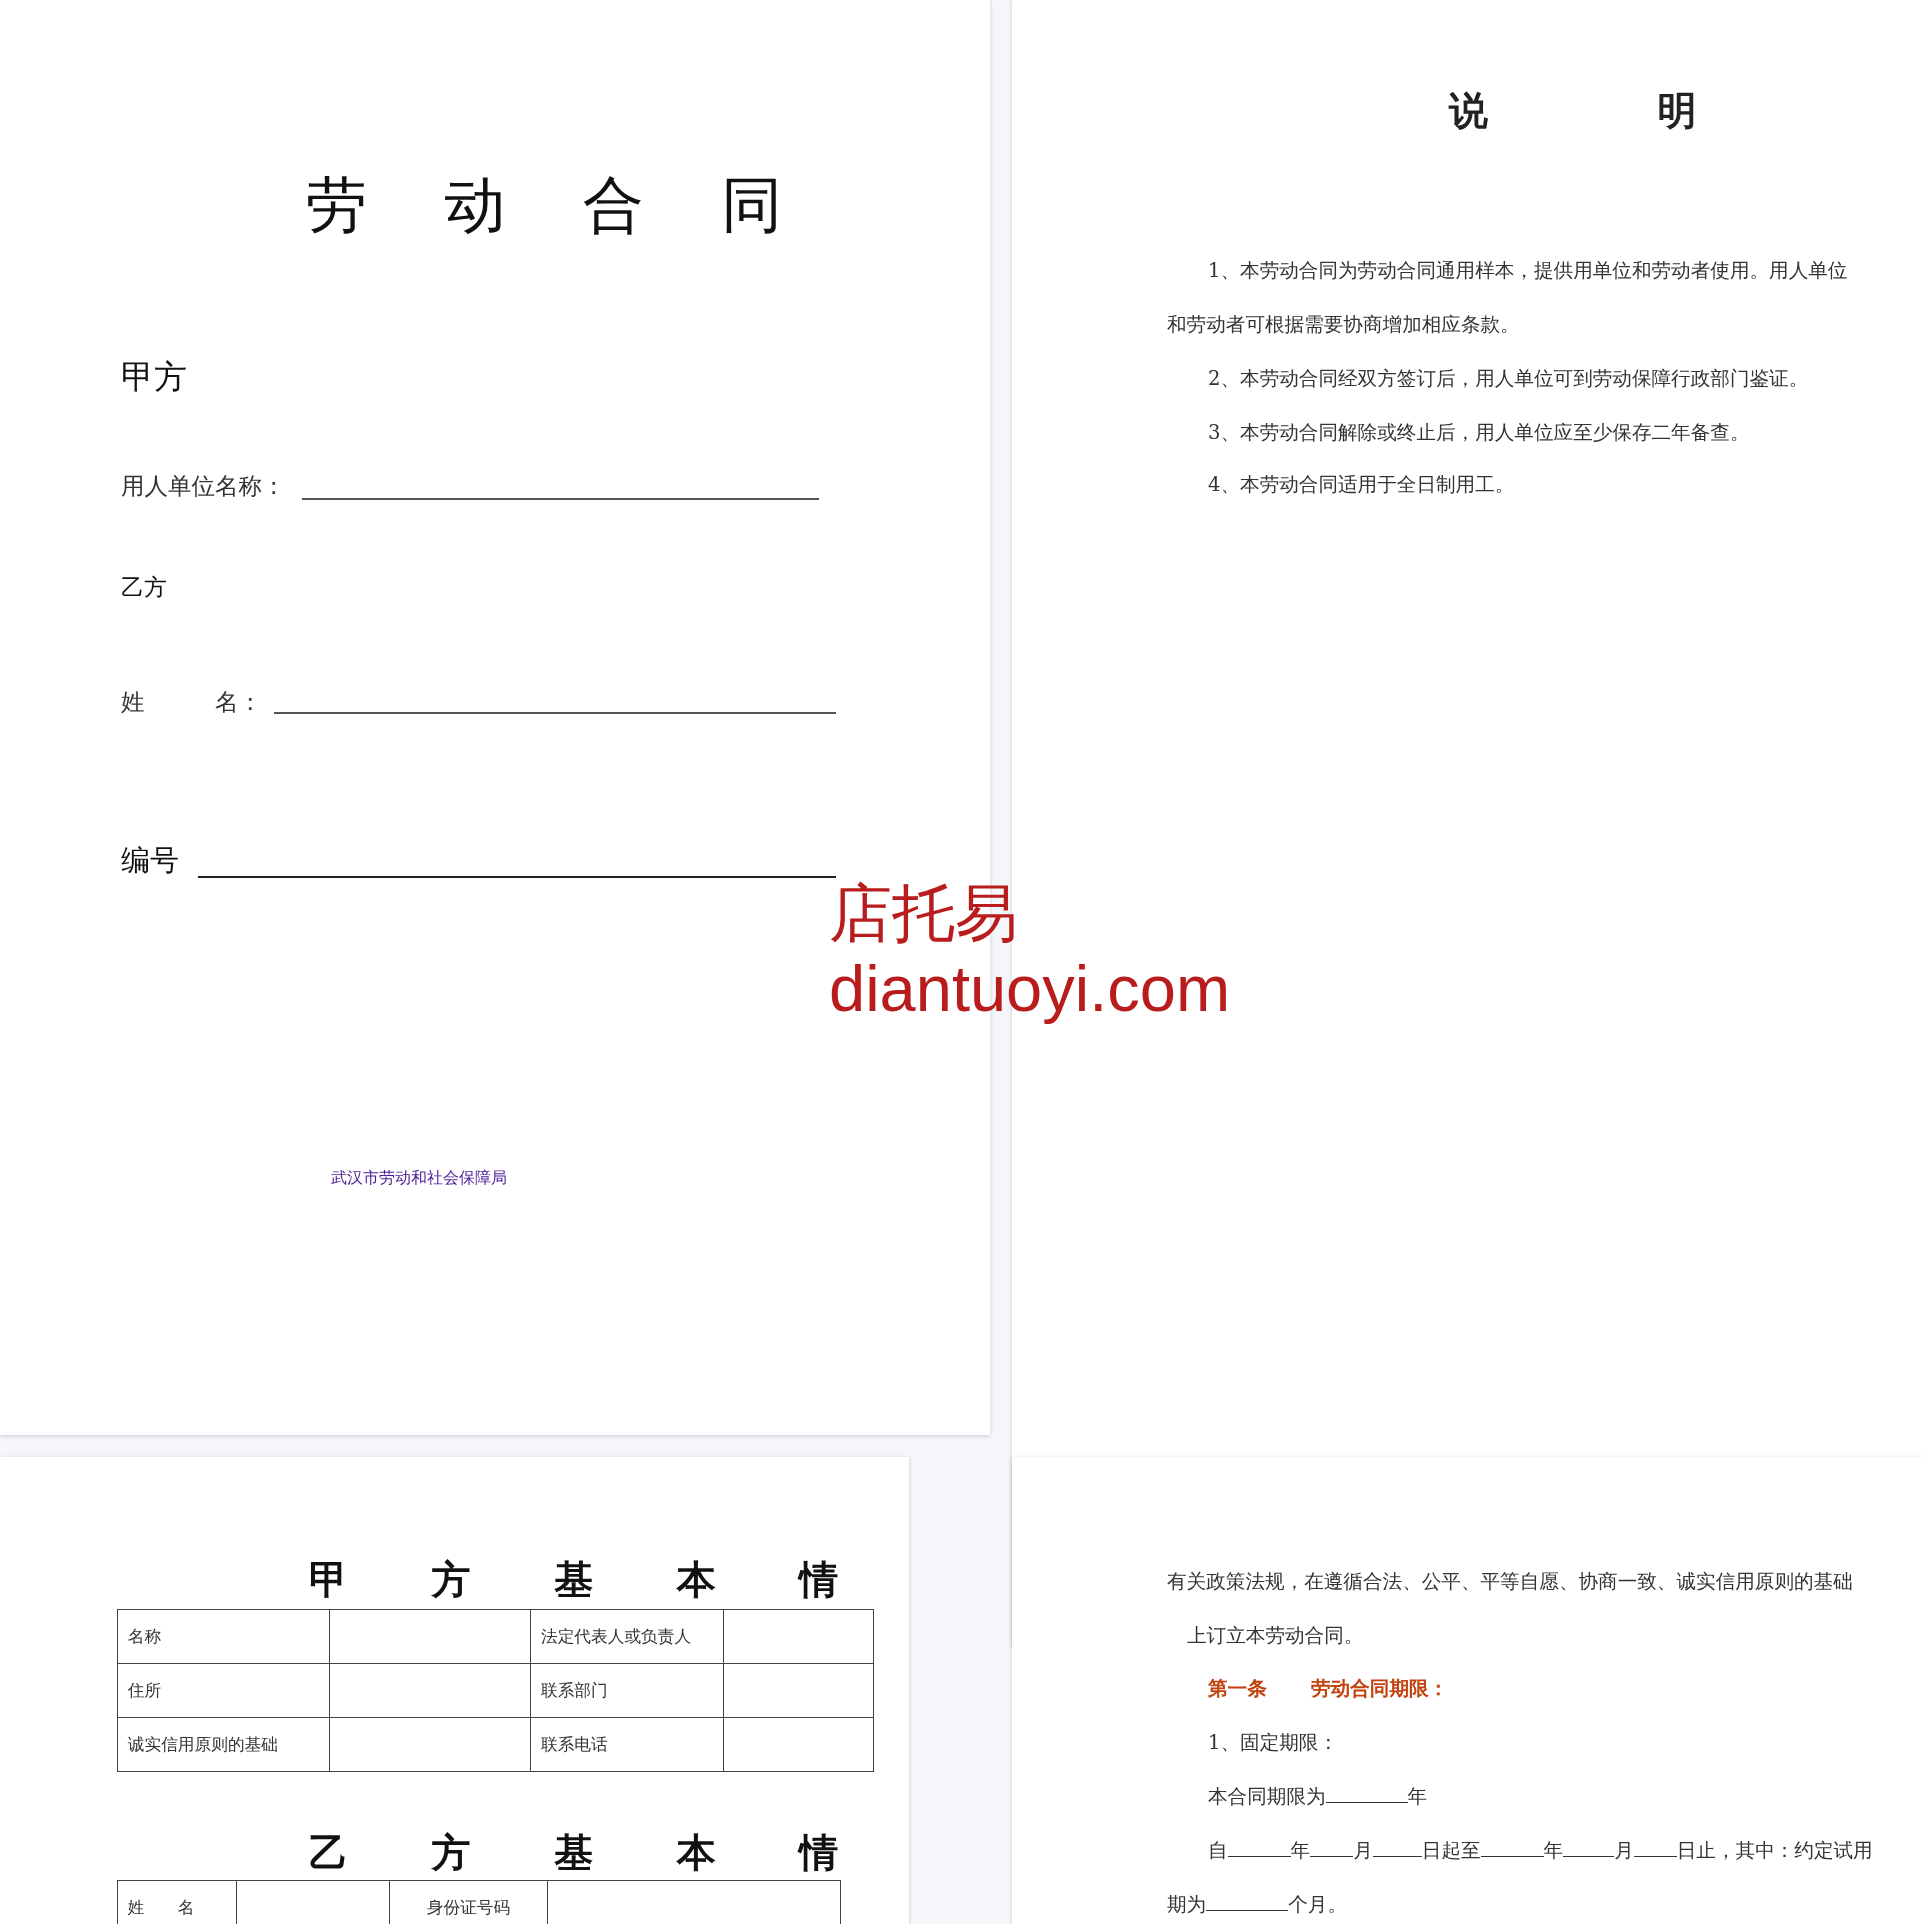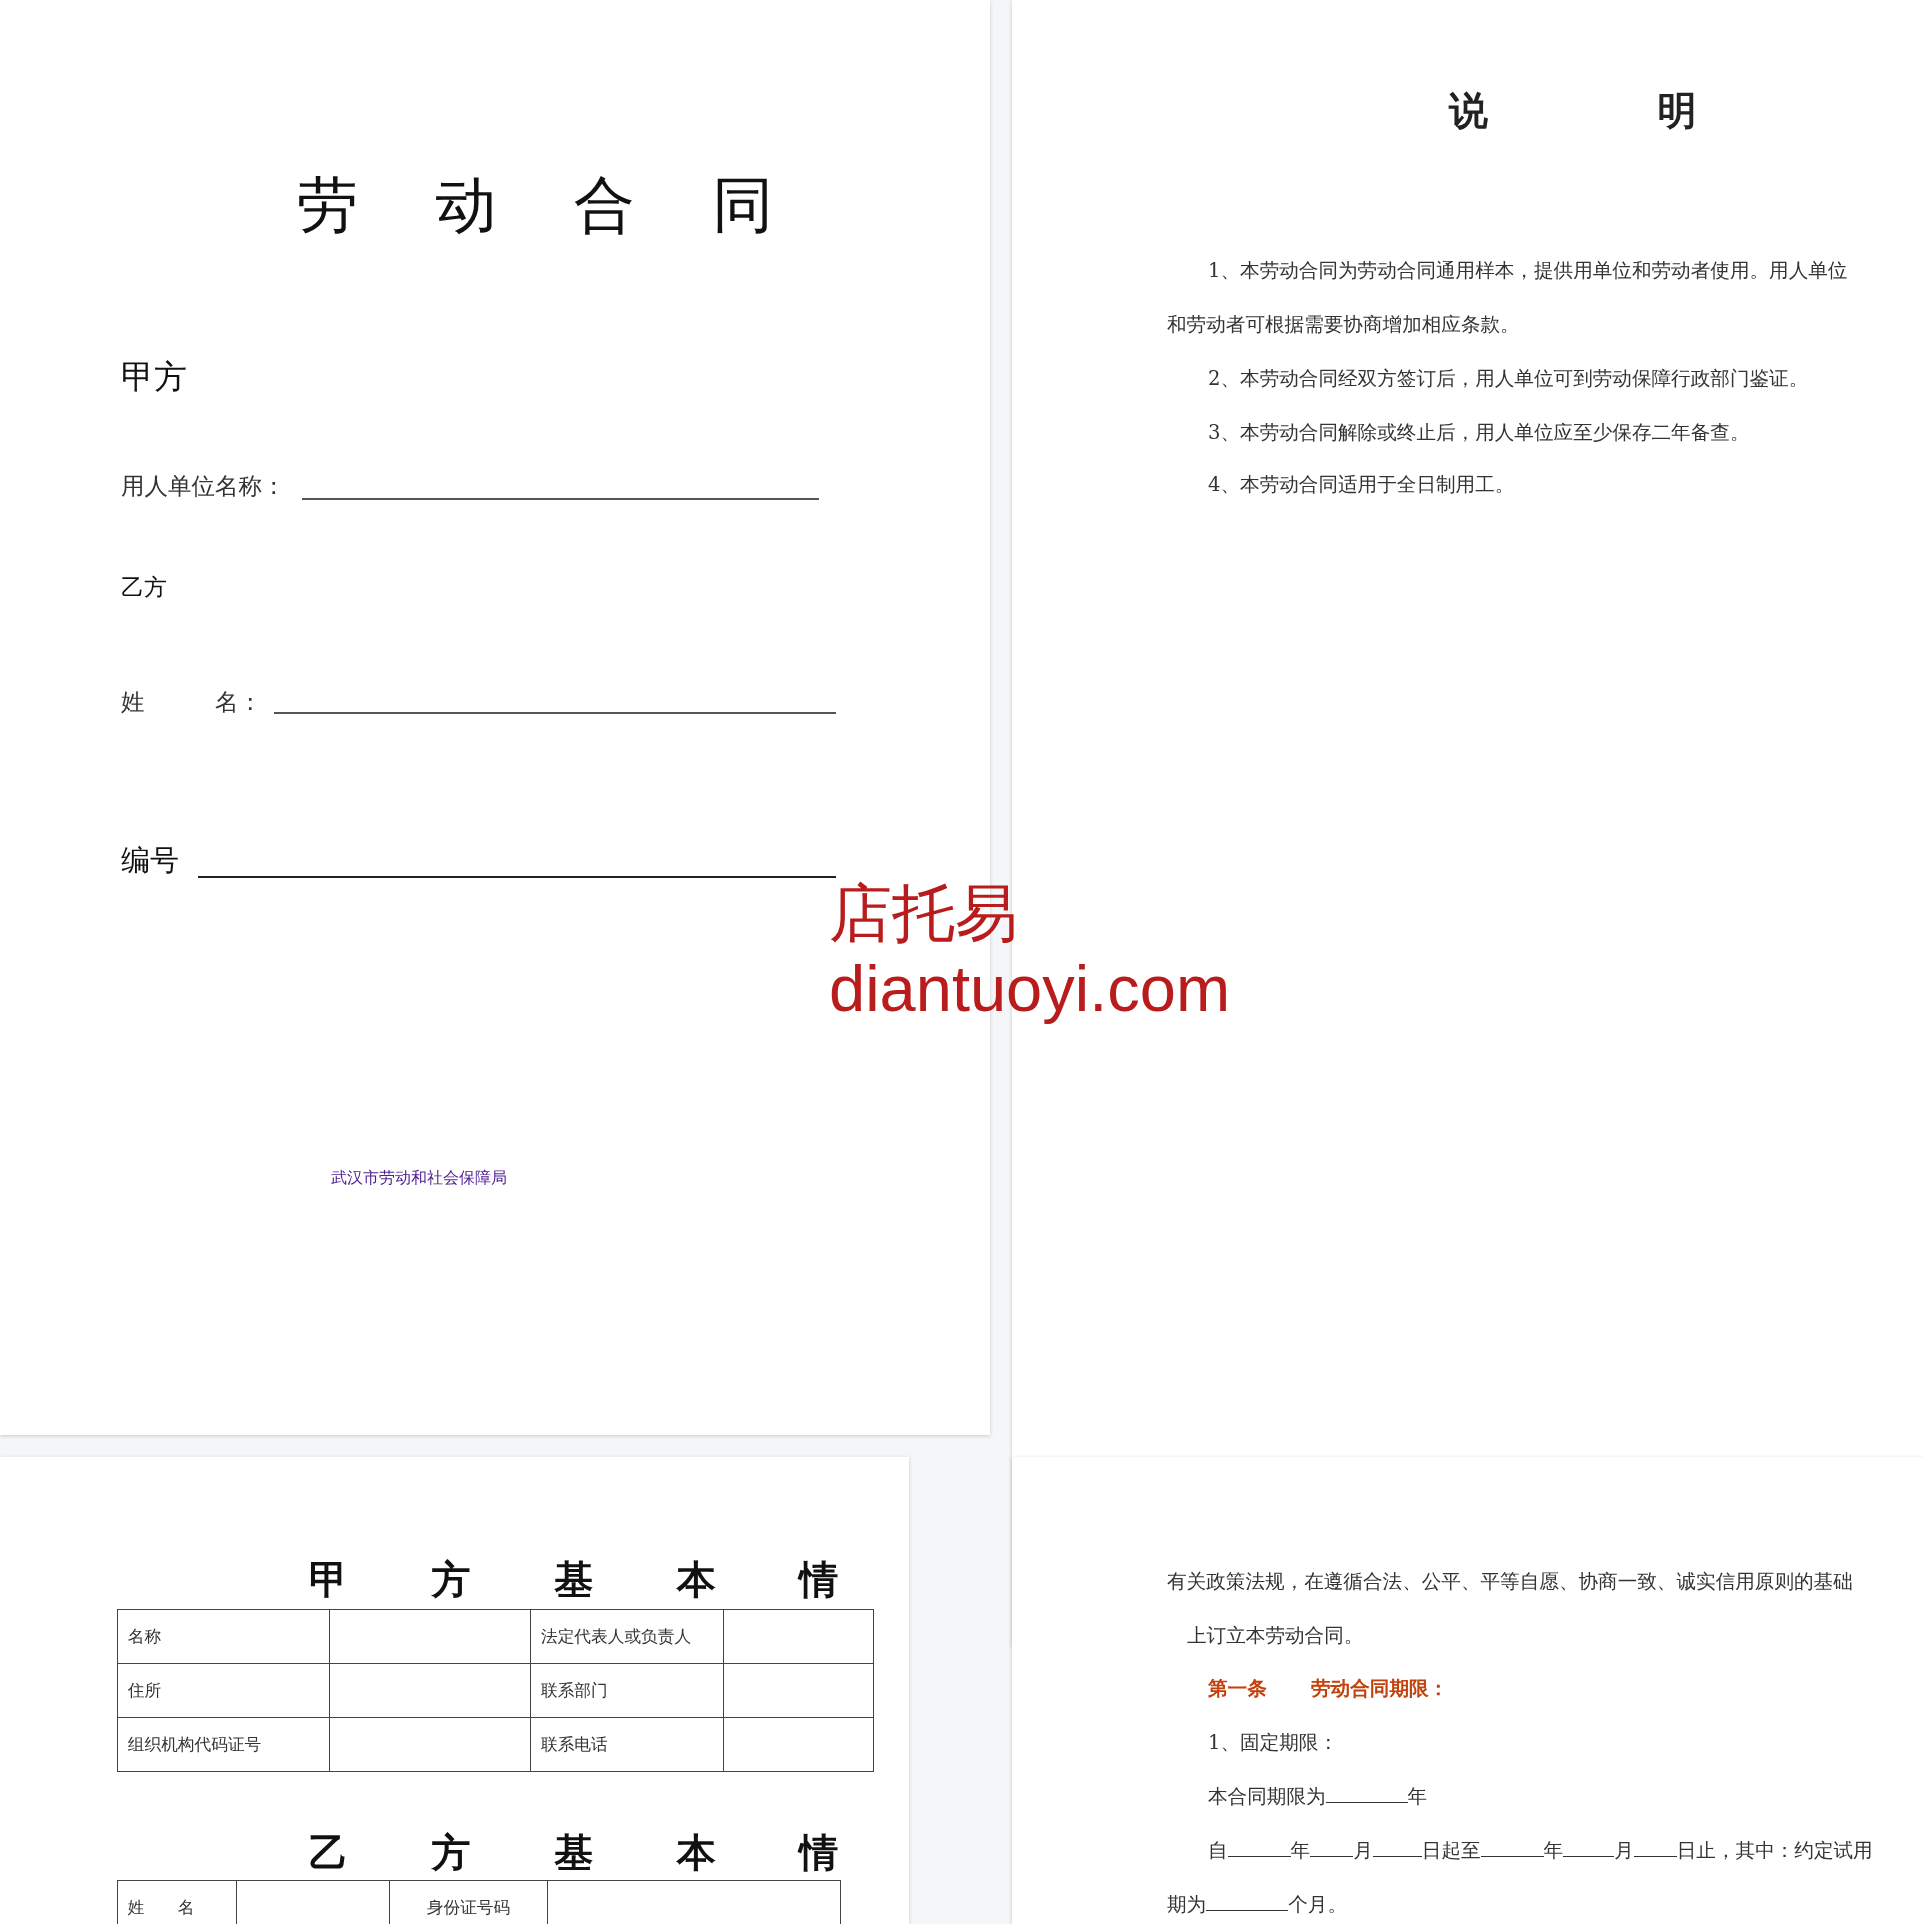--- a/index.html
+++ b/index.html
@@ -12,21 +12,21 @@
   .page {
     position:absolute; background:#ffffff; overflow:hidden;
     box-shadow:0 1px 3.9px rgba(0,0,0,0.18);
   }
   #p1 { left:0; top:0; width:990px; height:1435px; }
   #p2 { left:1012px; top:0; width:912px; height:1646px; }
   #p3 { left:0; top:1457px; width:909px; height:468px; }
   #p4 { left:1012px; top:1457px; width:912px; height:468px; }
   .abs { position:absolute; white-space:nowrap; }
   .heading-sans { font-family:"DejaVu Sans","Liberation Sans",sans-serif; color:#111; }
-  .main-title { font-size:61px; letter-spacing:29px; left:297px; top:165px; }
+  .main-title { font-size:61px; letter-spacing:29px; left:306px; top:165px; }
   .party { font-size:33px; left:121px; }
   .field-label { font-size:23.5px; color:#333; left:121px; }
   .uline { position:absolute; height:0; border-bottom:2px solid #555; }
   .uline.dark { border-bottom:2.9px solid #222; }
   .org { font-size:16px; left:331px; top:1168px; color:#4c1d95; }
   .notes-title { font-size:39px; left:1449px; top:84px; letter-spacing:78px; font-weight:bold; }
   .para { font-size:19.6px; color:#333; }
   .section-title { font-size:39px; letter-spacing:35px; font-weight:bold; }
   table.info { position:absolute; border-collapse:collapse; font-size:16.7px; color:#333;
                font-family:"DejaVu Sans","Liberation Sans",sans-serif;margin-left:7px; }
@@ -82,21 +82,21 @@
       <td style="width:172px;">法定代表人或负责人</td>
       <td></td>
     </tr>
     <tr>
       <td>住所</td>
       <td></td>
       <td>联系部门</td>
       <td></td>
     </tr>
     <tr>
-      <td>组织机构代码证号</td>
+      <td>诚实信用原则的基础</td>
       <td></td>
       <td>联系电话</td>
       <td></td>
     </tr>
   </tbody>
     </table>
 
   <div class="abs heading-sans section-title" style="left:309px; top:369px;">乙 方 基 本 情 况</div>
   <table class="info" style="left:110px; top:423px; width:724px;">
     <tbody>

